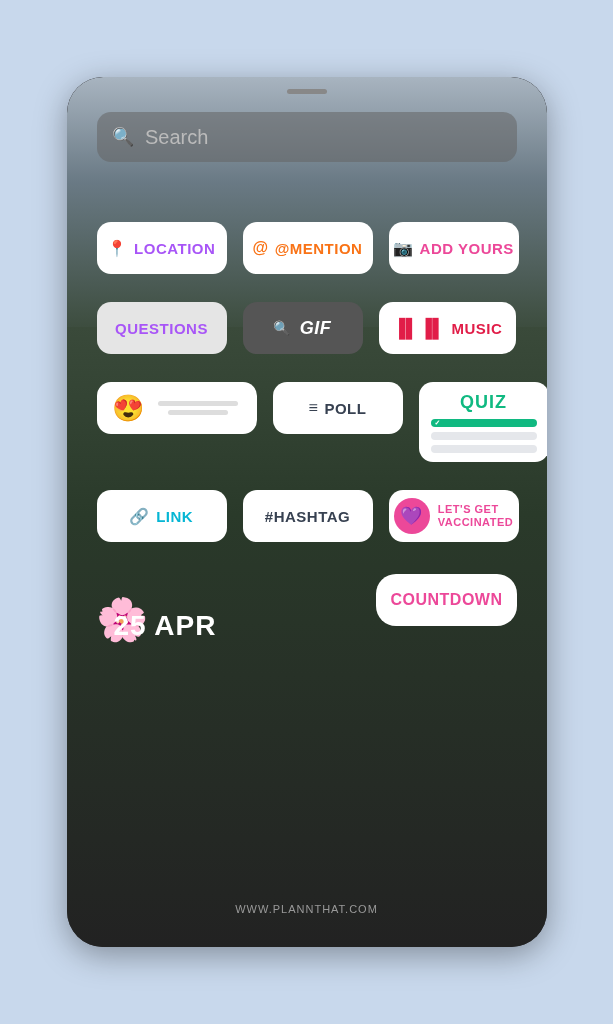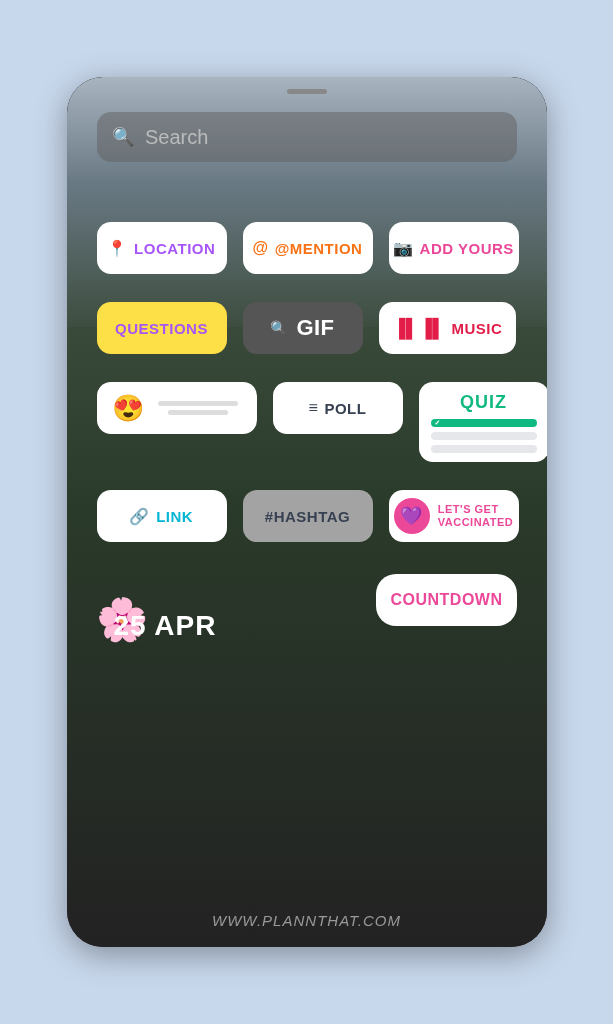--- a/index.html
+++ b/index.html
@@ -137,21 +137,21 @@
       border: none;
       gap: 6px;
       min-width: 130px;
     }
     .sticker-addyours .camera-icon {
       font-size: 16px;
     }
 
     
     .sticker-questions {
-      background: #fde047;
+      background: #e5e5e5;
       color: #a855f7;
       border: none;
       min-width: 130px;
     }
 
     .sticker-gif {
       background: #555;
       color: white;
       gap: 8px;
       min-width: 120px;
@@ -249,21 +249,21 @@
     
     .sticker-link {
       background: white;
       color: #06b6d4;
       gap: 6px;
       min-width: 130px;
     }
     .link-icon { font-size: 16px; }
 
     .sticker-hashtag {
-      background: #a3a3a3;
+      background: #ffffff;
       color: #374151;
       min-width: 130px;
     }
 
     .sticker-vaccinated {
       background: white;
       min-width: 130px;
       gap: 8px;
       padding: 0 10px;
     }
@@ -308,25 +308,24 @@
 
     .sticker-countdown {
       background: white;
       color: #ec4899;
       min-width: 130px;
       font-size: 16px;
     }
 
     .footer-text {
       position: absolute;
-      bottom: 18px;
-      font-size: 15px;
+      bottom: 32px;
+      font-size: 11px;
       color: #999;
       letter-spacing: 1px;
-      font-style: italic;
     }
   </style>
 </head>
 <body>
 
 <div class="phone-frame">
   <div class="phone-bg"></div>
   <div class="phone-bg-bottom"></div>
 
   <div class="phone-content">
@@ -353,21 +352,21 @@
           <span>ADD YOURS</span>
         </div>
       </div>
 
       <div class="sticker-row">
         <div class="sticker sticker-questions">
           <span>QUESTIONS</span>
         </div>
         <div class="sticker sticker-gif">
           <span class="search-small">🔍</span>
-          <span style="font-size:22px;font-weight:800;">GIF</span>
+          <span style="font-size:18px;font-weight:800;font-style:italic;">GIF</span>
         </div>
         <div class="sticker sticker-music">
           <span class="bars-icon">▐▌▐▌</span>
           <span>MUSIC</span>
         </div>
       </div>
 
       <div class="sticker-row" style="align-items:flex-start;">
         <div class="sticker sticker-emoji">
           <span class="emoji-face">😍</span>

